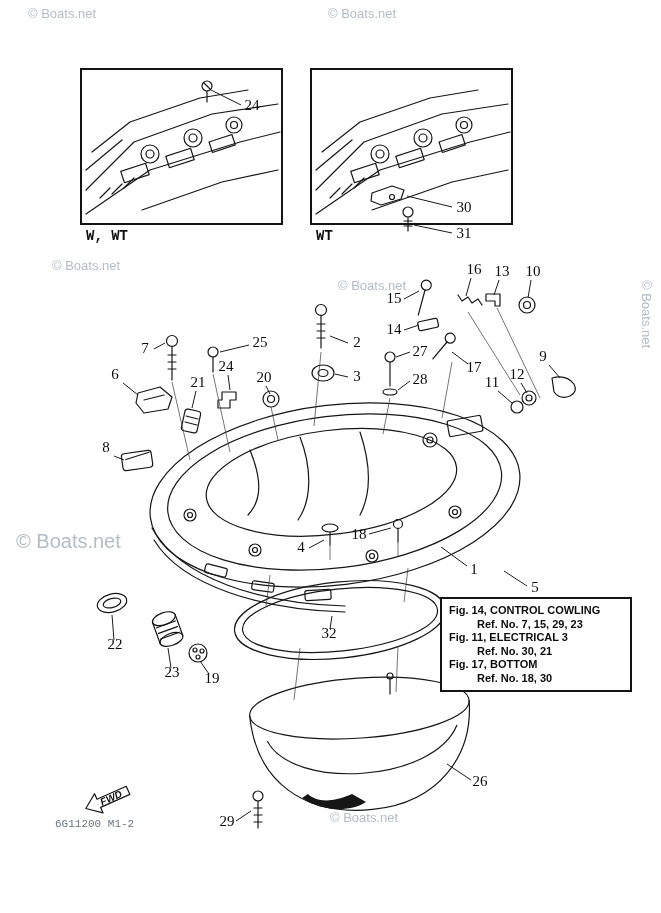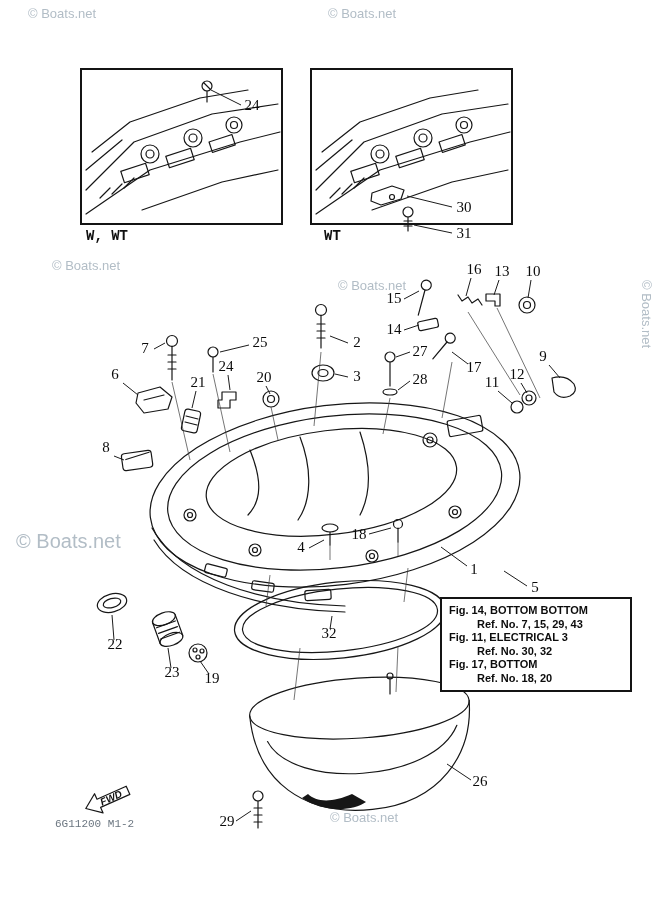--- a/index.html
+++ b/index.html
@@ -313,26 +313,26 @@
         <line x1="471" y1="780" x2="447" y2="764" class="leader"></line>
         <text x="480" y="786" class="callout">26</text>
         <line x1="236" y1="821" x2="251" y2="811" class="leader"></line>
         <text x="227" y="826" class="callout">29</text>
       </g>
   </svg>
 
   <div class="inset-box" style="left:80px; top:68px; width:203px; height:157px"></div>
   <div class="inset-box" style="left:310px; top:68px; width:203px; height:157px"></div>
   <div class="inset-label" style="left:86px; top:228px">W, WT</div>
-  <div class="inset-label" style="left:324px; top:228px">WT</div>
+  <div class="inset-label" style="left:316px; top:228px">WT</div>
 
   <div class="ref-box">
-    <div class="ref-line">Fig. 14, BOTTOM BOTTOM</div>
-    <div class="ref-line indent">Ref. No. 7, 15, 29, 43</div>
+    <div class="ref-line">Fig. 14, CONTROL COWLING</div>
+    <div class="ref-line indent">Ref. No. 7, 15, 29, 23</div>
     <div class="ref-line">Fig. 11, ELECTRICAL 3</div>
-    <div class="ref-line indent">Ref. No. 30, 32</div>
+    <div class="ref-line indent">Ref. No. 30, 21</div>
     <div class="ref-line">Fig. 17, BOTTOM</div>
-    <div class="ref-line indent">Ref. No. 18, 20</div>
+    <div class="ref-line indent">Ref. No. 18, 30</div>
   </div>
 
   <div class="part-code">6G11200 M1-2</div>
 
 </div>
 
 </body></html>

